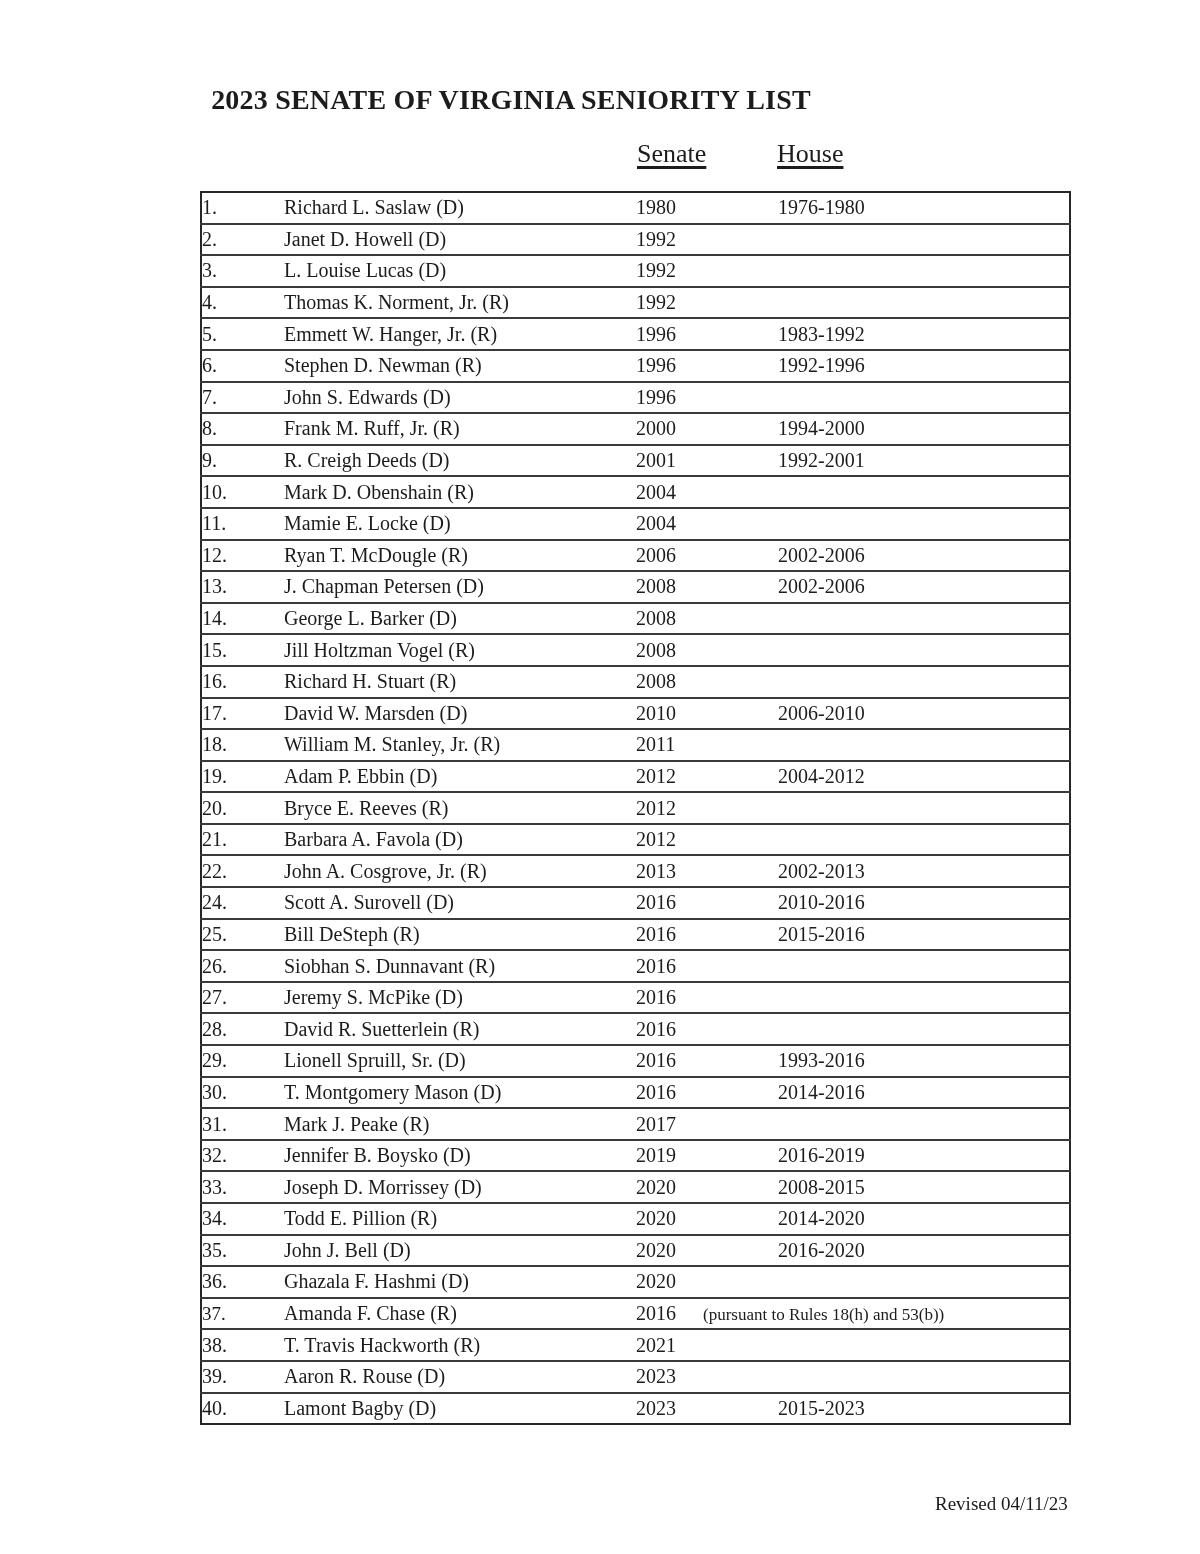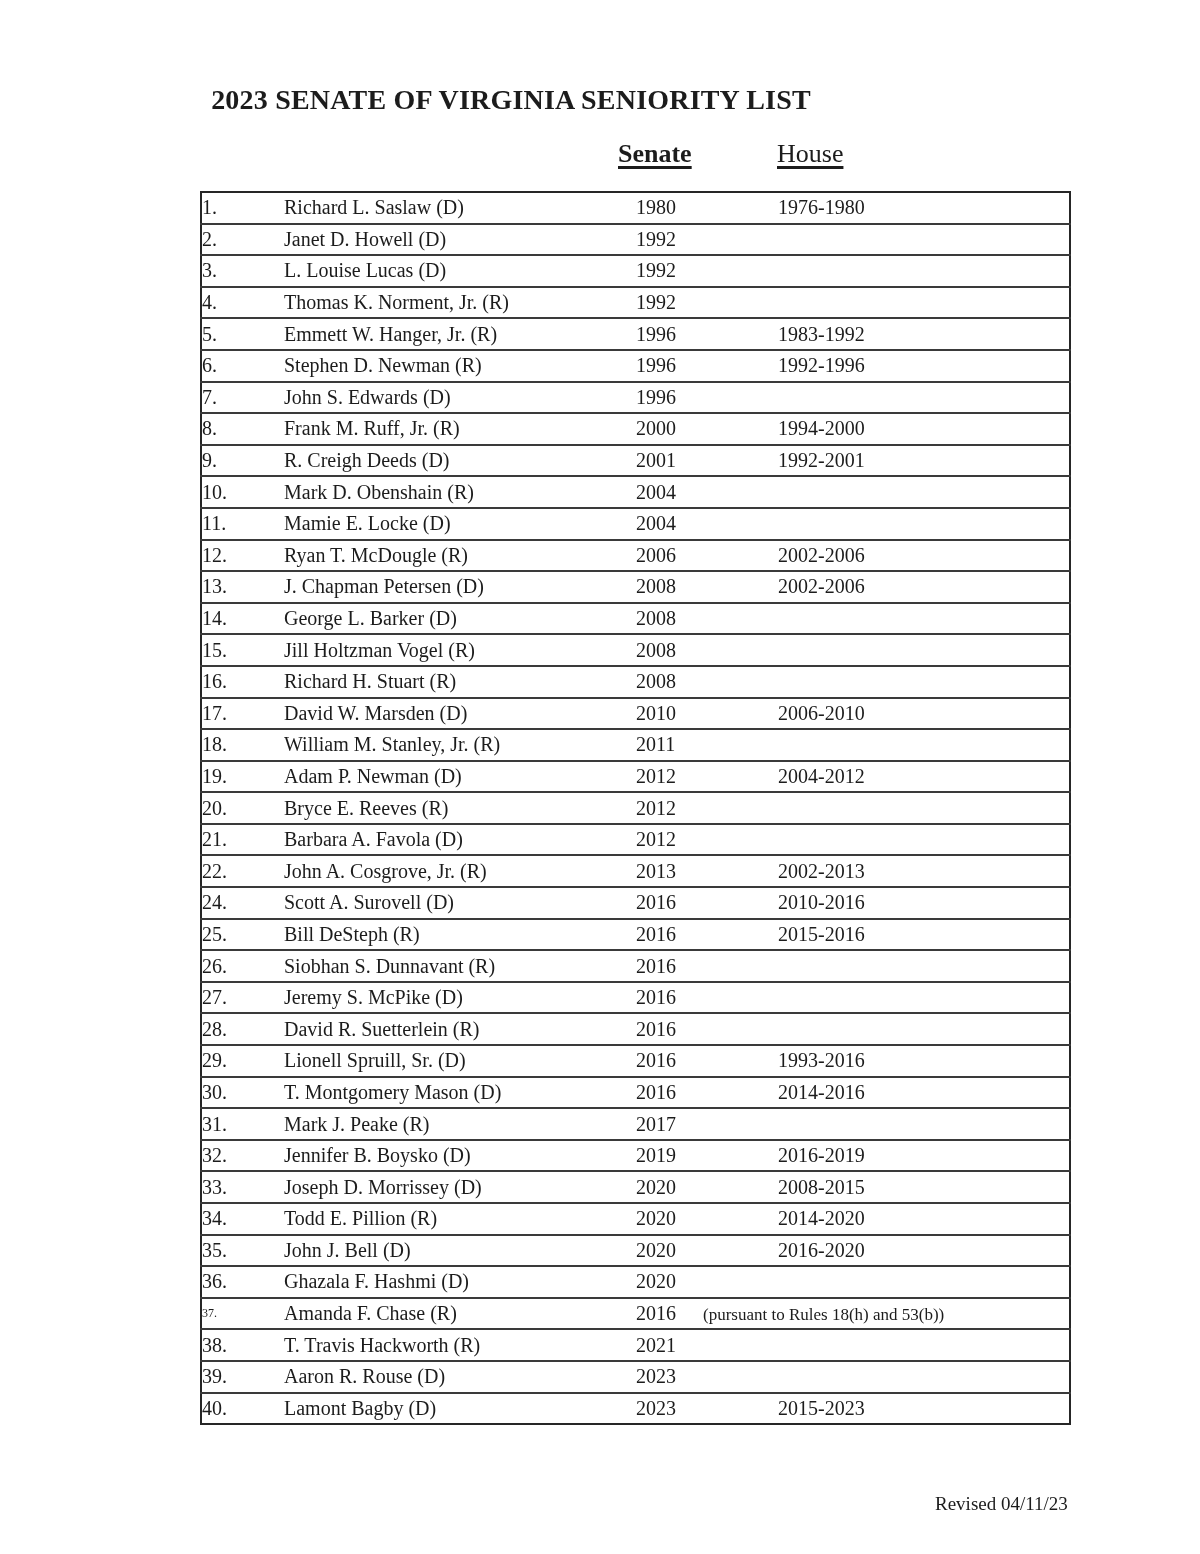--- a/index.html
+++ b/index.html
@@ -15,21 +15,21 @@
     text-align: center;
     font-size: 28px; font-weight: bold; letter-spacing: 0.2px;
   }
   .col-head {
     position: absolute; top: 139px;
     font-size: 26px;
     text-decoration: underline;
     text-decoration-thickness: 2.5px;
     text-underline-offset: 4px;
   }
-  .col-head.senate { left: 618px; font-weight: bold; }
+  .col-head.senate { left: 637px; }
   .col-head.house  { left: 777px; }
   .table-wrap { position: absolute; left: 200px; top: 191px; }
   table.seniority {
     border-collapse: collapse; table-layout: fixed;
     width: 869px;
     border: 2.5px solid #262626;
   }
   table.seniority td {
     border-top: 2px solid #3a3a3a;
     height: 31.6px;
@@ -37,21 +37,21 @@
     vertical-align: middle;
     padding: 0;
     white-space: nowrap;
     overflow: visible;
   }
   table.seniority tr:first-child td { border-top: none; }
   td.num    { width: 83px;  padding-left: 13px; }
   td.name   { width: 352px; }
   td.senate { width: 142px; }
   td.house  { width: 292px; }
-  tr.small-num td.num { font-size: 12px; }
+  tr.small-num td.num { font-size: 19px; }
   .note {
     font-size: 17px;
     display: inline-block;
     margin-left: -75px;
     white-space: nowrap;
   }
   .revised {
     position: absolute; left: 935px; top: 1493px;
     font-size: 19px;
     text-align: right;
@@ -172,21 +172,21 @@
           <td class="house">2006-2010</td>
         </tr>
         <tr>
           <td class="num">18.</td>
           <td class="name">William M. Stanley, Jr. (R)</td>
           <td class="senate">2011</td>
           <td class="house"></td>
         </tr>
         <tr>
           <td class="num">19.</td>
-          <td class="name">Adam P. Newman (D)</td>
+          <td class="name">Adam P. Ebbin (D)</td>
           <td class="senate">2012</td>
           <td class="house">2004-2012</td>
         </tr>
         <tr>
           <td class="num">20.</td>
           <td class="name">Bryce E. Reeves (R)</td>
           <td class="senate">2012</td>
           <td class="house"></td>
         </tr>
         <tr>

